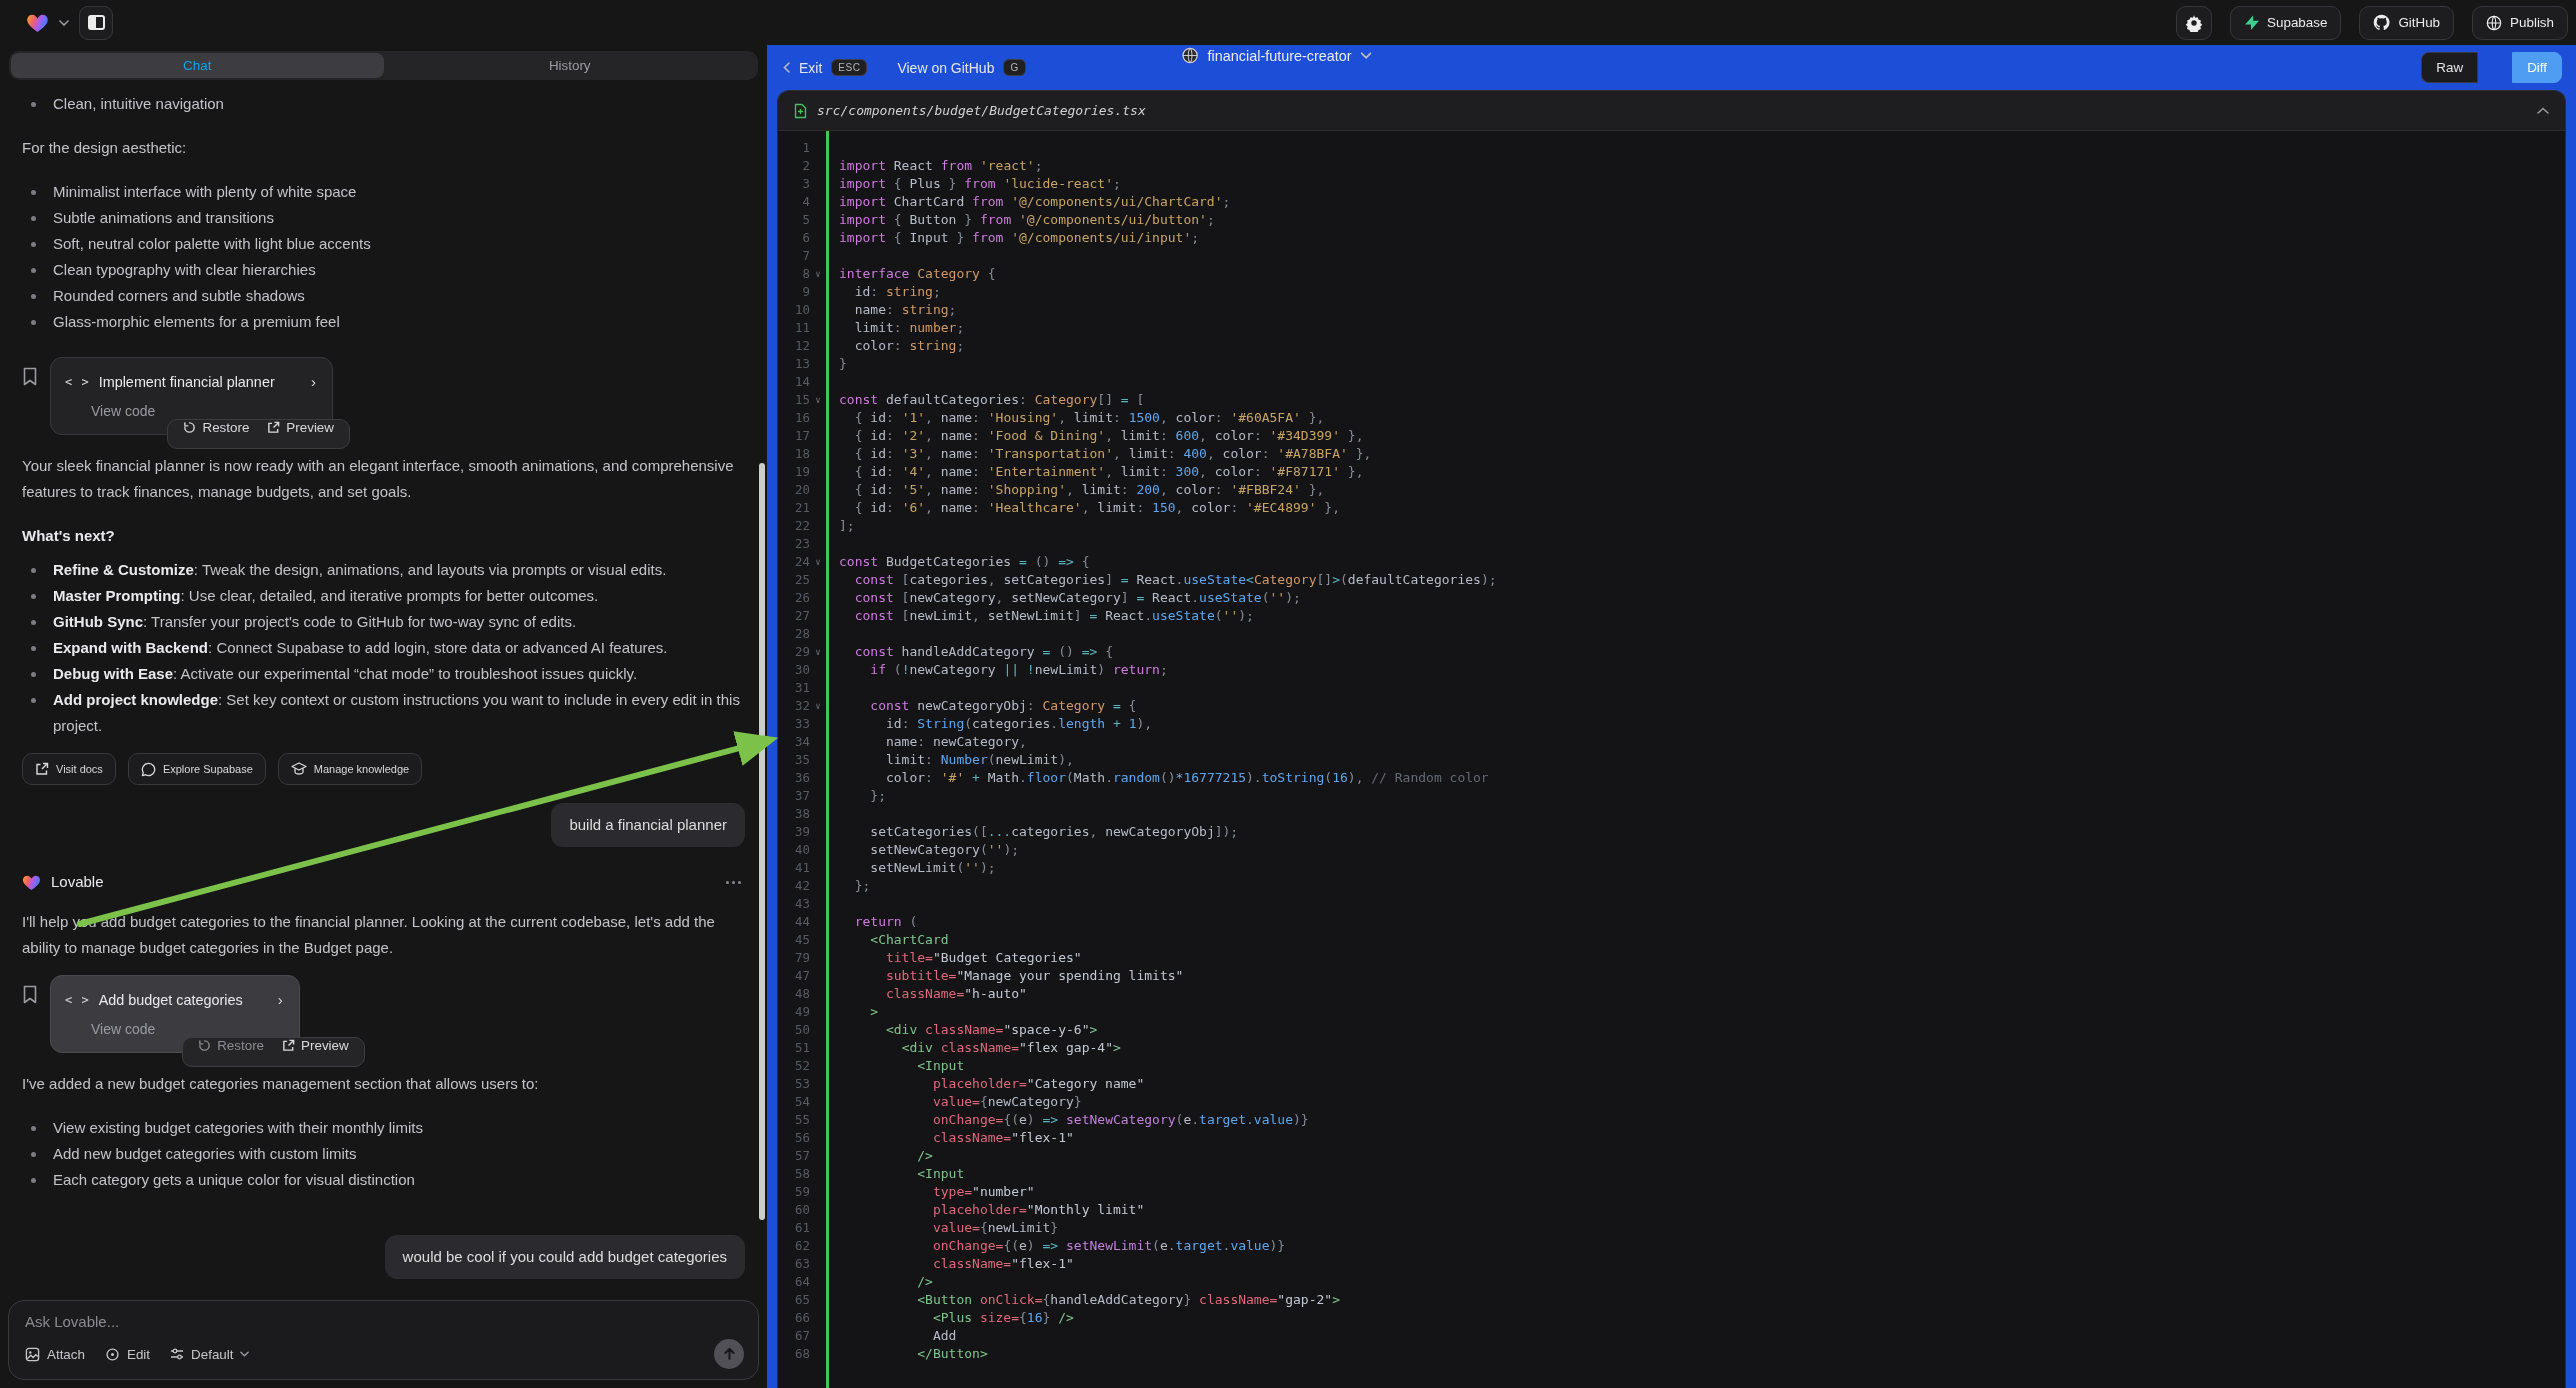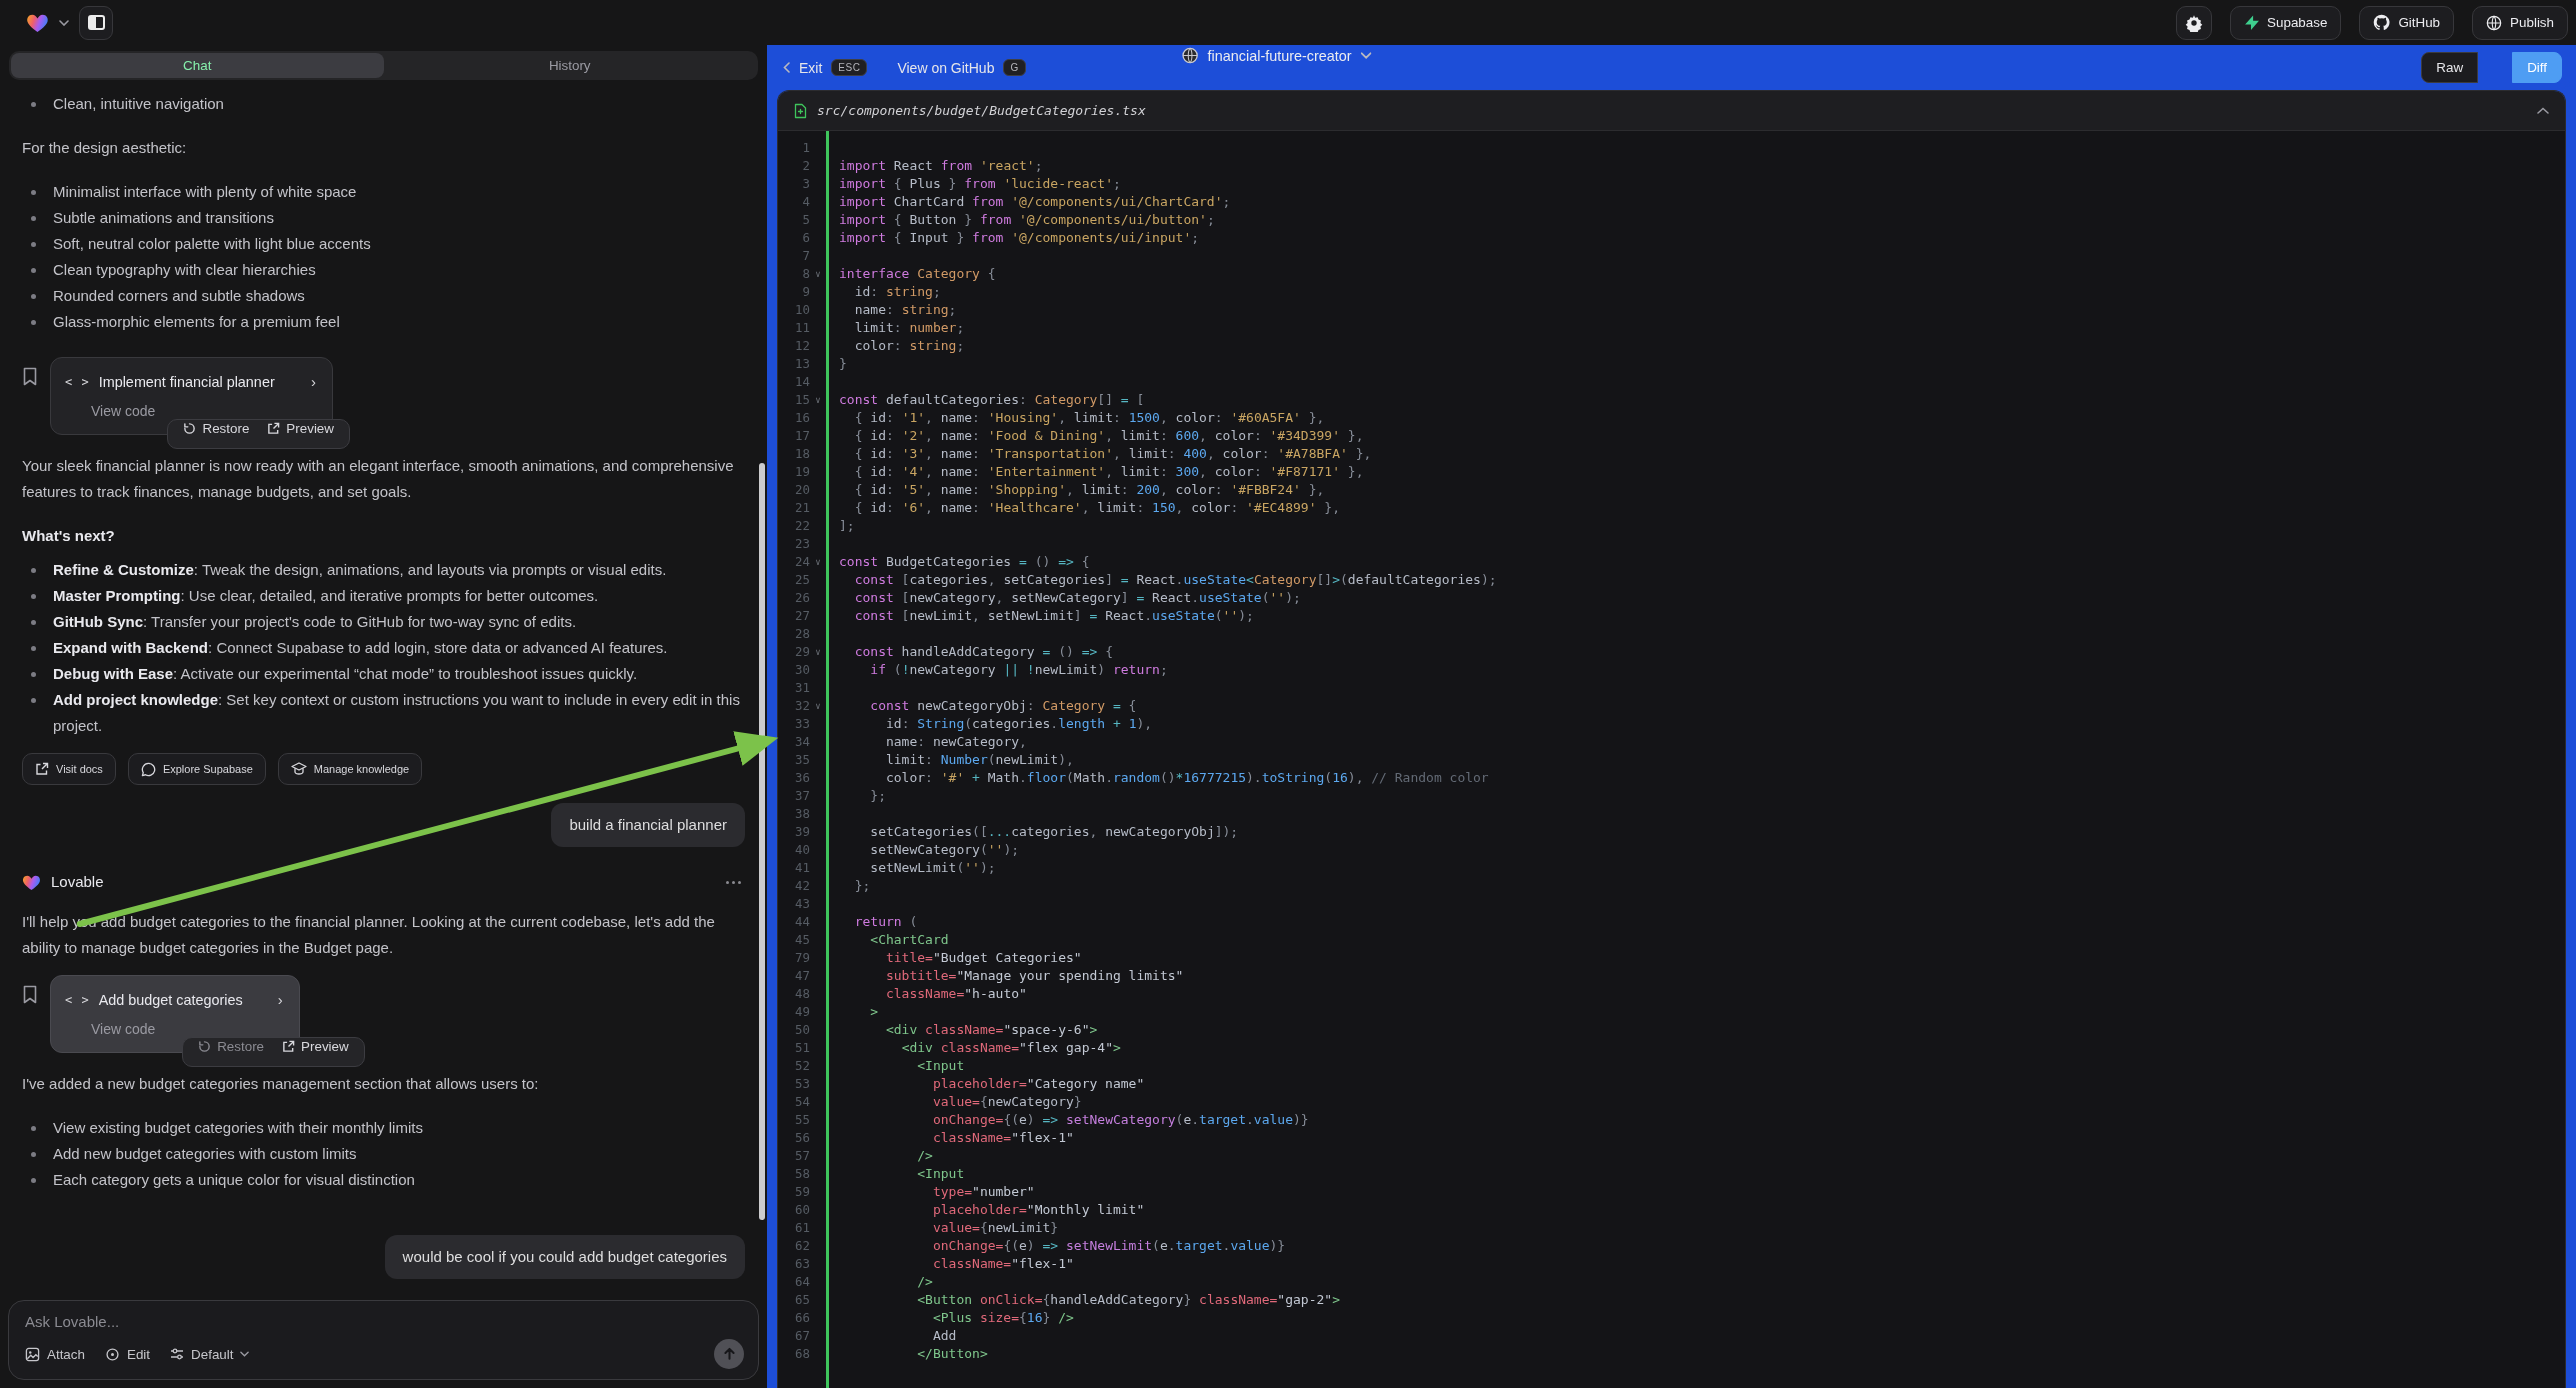--- a/index.html
+++ b/index.html
@@ -24,21 +24,21 @@
   .panel-ic::before { content:""; position:absolute; left:0; top:0; bottom:0; width:6px; background:#ededed; }
 
   
   .main { flex:1; display:flex; min-height:0; }
 
   
   .chat-panel { width:767px; flex-shrink:0; background:#161617; position:relative; }
   .tabs { margin:6px 9px 0 9px; background:#252527; border-radius:10px; display:flex; height:29px; padding:2px; }
   .tab { flex:1; display:flex; align-items:center; justify-content:center; font-size:13.4px;
     color:#9b9ba3; border-radius:8px; cursor:pointer; }
-  .tab.active { background:#3c3c41; color:#86efac; }
+  .tab.active { background:#3c3c41; color:#0ea5e9; }
   .chat-scroll { position:absolute; top:40px; bottom:96px; left:0; right:0; overflow:hidden;
     padding:6px 22px 0 22px; font-size:15px; line-height:26px; color:#c3c3c9; }
   .chat-scroll p { margin-top:18px; }
   .chat-scroll p.tight { margin-top:14px; }
   .bold-h { font-weight:bold; color:#e9e9ee; margin-top:14px; }
   ul.blist { list-style:none; }
   ul.blist li { position:relative; padding-left:31px; line-height:26px; color:#c3c3c9; }
   ul.blist li::before { content:""; position:absolute; left:9px; top:11px; width:5px; height:5px;
     border-radius:50%; background:#7c7c84; }
   ul.blist li b { color:#e9e9ee; }
@@ -50,21 +50,21 @@
   .vcard-row.second { margin-top:14px; }
   .bm { margin-top:10px; flex-shrink:0; }
   .vcard { background:#232326; border:1px solid #39393d; border-radius:12px; padding:11px 16px 10px 14px;
     min-width:283px; position:relative; }
   .vcard.hl { background:#3b3b40; border-color:#4a4a50; min-width:191px; }
   .vc-top { display:flex; align-items:center; gap:9px; color:#e9e9ee; font-size:14.4px; }
   .vc-code { font-family:"DejaVu Sans Mono", monospace; font-size:12px; color:#d6d6da; letter-spacing:1px; }
   .vc-chev { margin-left:auto; padding-left:26px; color:#d6d6da; font-size:15px; }
   .vc-sub { margin-left:26px; color:#9a9aa2; font-size:14px; margin-top:3px; cursor:pointer; }
   .pill { position:absolute; right:-18px; bottom:-15px; background:#252528; border:1px solid #3c3c41;
-    border-radius:10px; display:flex; align-items:flex-end; height:30px; padding:12px 6px; }
+    border-radius:10px; display:flex; align-items:flex-start; height:30px; padding:0 6px; }
   .vcard.hl .pill { right:-66px; }
   .pill button { background:none; border:none; color:#d8d8dd; font-size:13.4px; font-family:inherit;
     display:flex; align-items:center; gap:6px; padding:0 9px; cursor:pointer; }
   .pill button.dim { color:#8b8b92; }
 
   .qa-row { display:flex; gap:12px; margin-top:14px; }
   .qa-btn { display:flex; align-items:center; gap:7px; height:32px; padding:0 12px; background:#1c1c1f;
     border:1px solid #39393d; border-radius:10px; color:#d8d8dd; font-size:11px; font-family:inherit; cursor:pointer; }
 
   .bubble-row { display:flex; justify-content:flex-end; margin-top:18px; }

